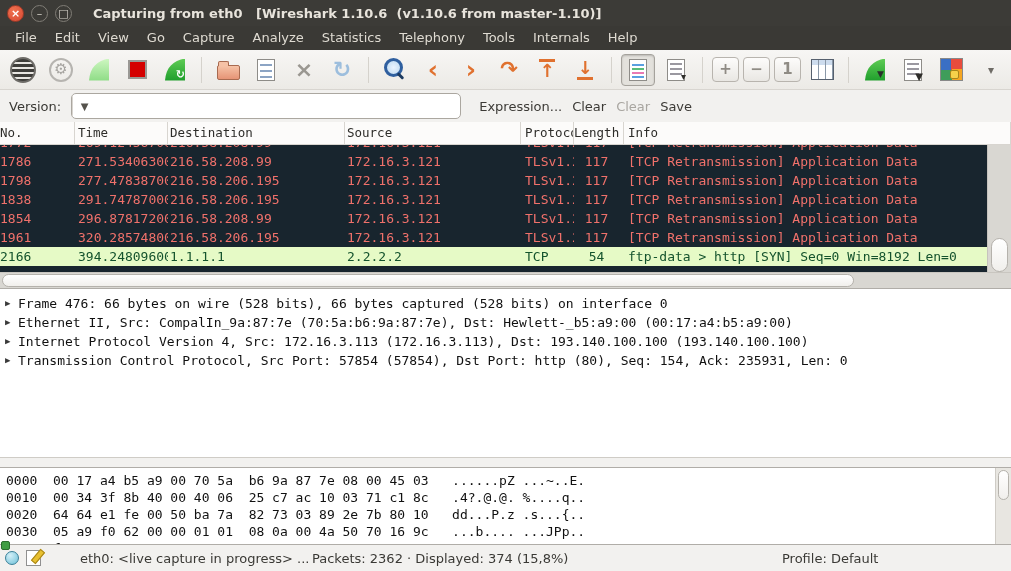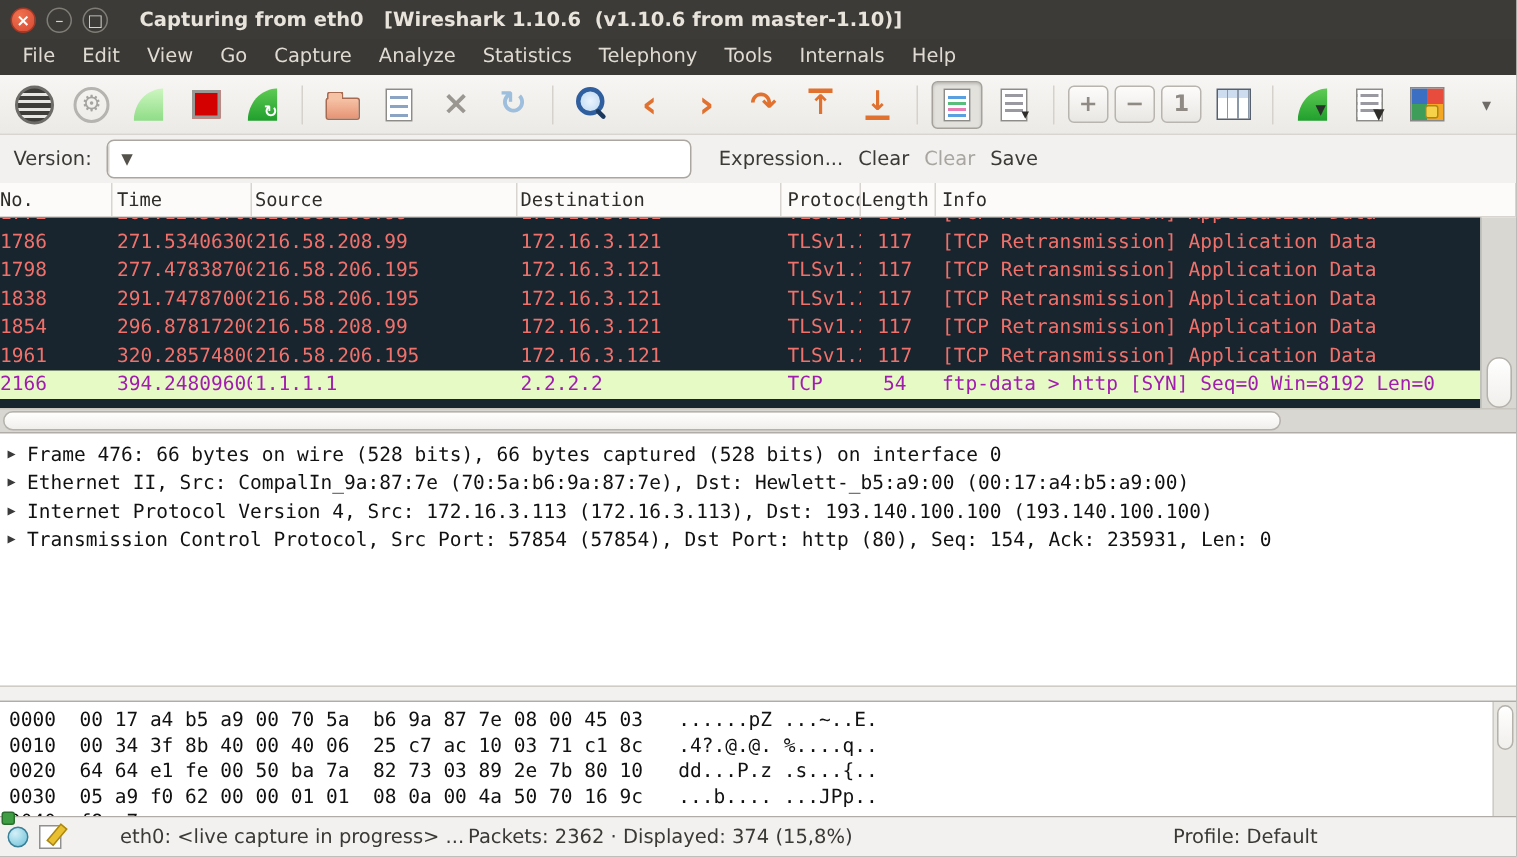--- a/index.html
+++ b/index.html
@@ -95,21 +95,21 @@
   .c.info{padding-left:4px}
 
   .plist-header{height:23px;background:#fcfbfa;border-bottom:1px solid #d8d5d0;font:12.5px var(--mono);color:#2e2d2a}
   .plist-header .c{line-height:22px;border-right:1px solid #d8d5d0}
 
   .plist-wrap{display:flex;height:127px}
   .plist-body{flex:1;background:#18252e;font:13px var(--mono);color:#f0716b;overflow:hidden}
   .prow .c{line-height:19px}
   .prow.partial{height:7px;overflow:hidden}
   .prow.partial .c{margin-top:-12px}
-  .prow.selected{background:#e6fac6;color:#a21caf}
+  .prow.selected{background:#e6fac6;color:#14532d}
 
   .vscroll{width:24px;background:#d9d7d2;position:relative;border-left:1px solid #c6c3bd}
   .vscroll .thumb{position:absolute;bottom:0;left:3px;width:17px;height:34px;border-radius:9px;
       background:linear-gradient(#ffffff,#f1efec);border:1px solid #b5b2ac}
   .hscroll{height:16px;background:#d9d7d2;position:relative;border-top:1px solid #c9c6c0}
   .hscroll .thumb{position:absolute;top:1px;left:2px;width:852px;height:13px;border-radius:7px;
       background:linear-gradient(#ffffff,#f1efec);border:1px solid #b5b2ac}
 
   
   .details{height:169px;background:#fff;border-top:1px solid #b0ada8;padding:5px 0 0 4px;
@@ -339,23 +339,23 @@
     <span class="fbtn disabled">Clear</span>
     <span class="fbtn">Save</span>
   </div>
 
   <div class="plist-header cols">
 
       <div class="c no">No.</div>
 
       <div class="c time">Time</div>
 
+      <div class="c dst">Destination</div>
+
       <div class="c src">Source</div>
-
-      <div class="c dst">Destination</div>
 
       <div class="c proto">Protocol</div>
 
       <div class="c len">Length</div>
 
       <div class="c info">Info</div>
     </div>
 
   <div class="plist-wrap">
     <div class="plist-body">

